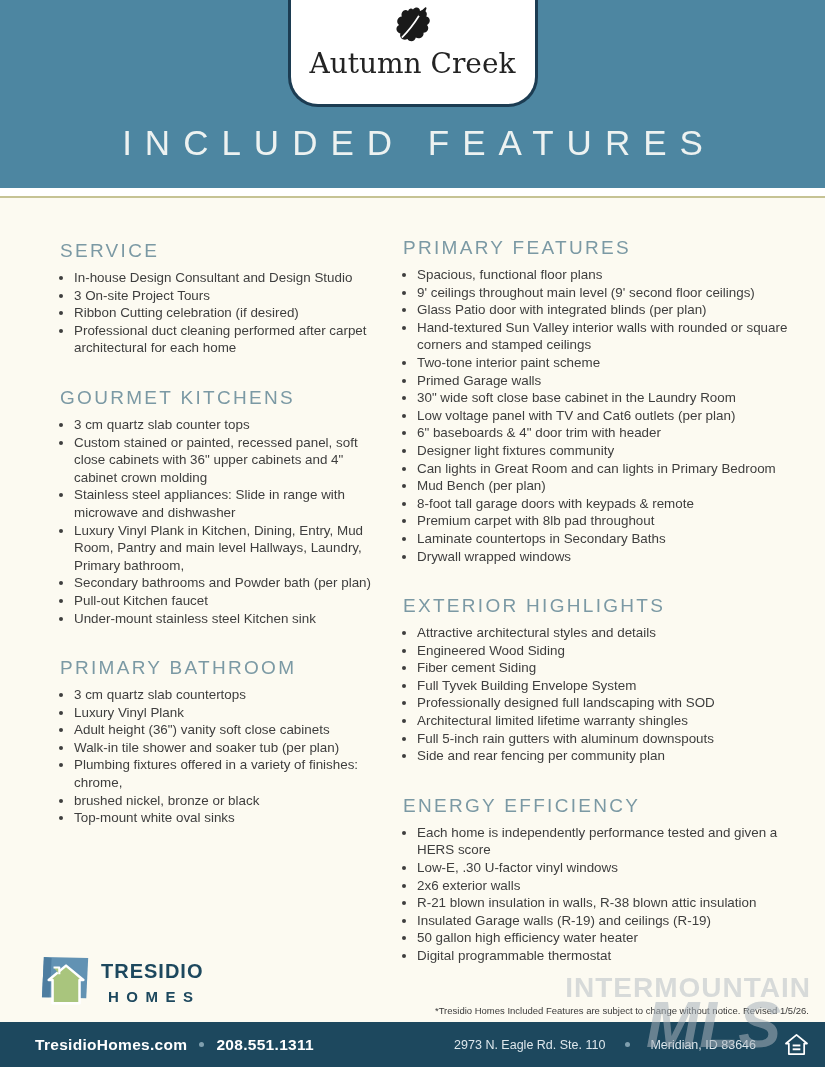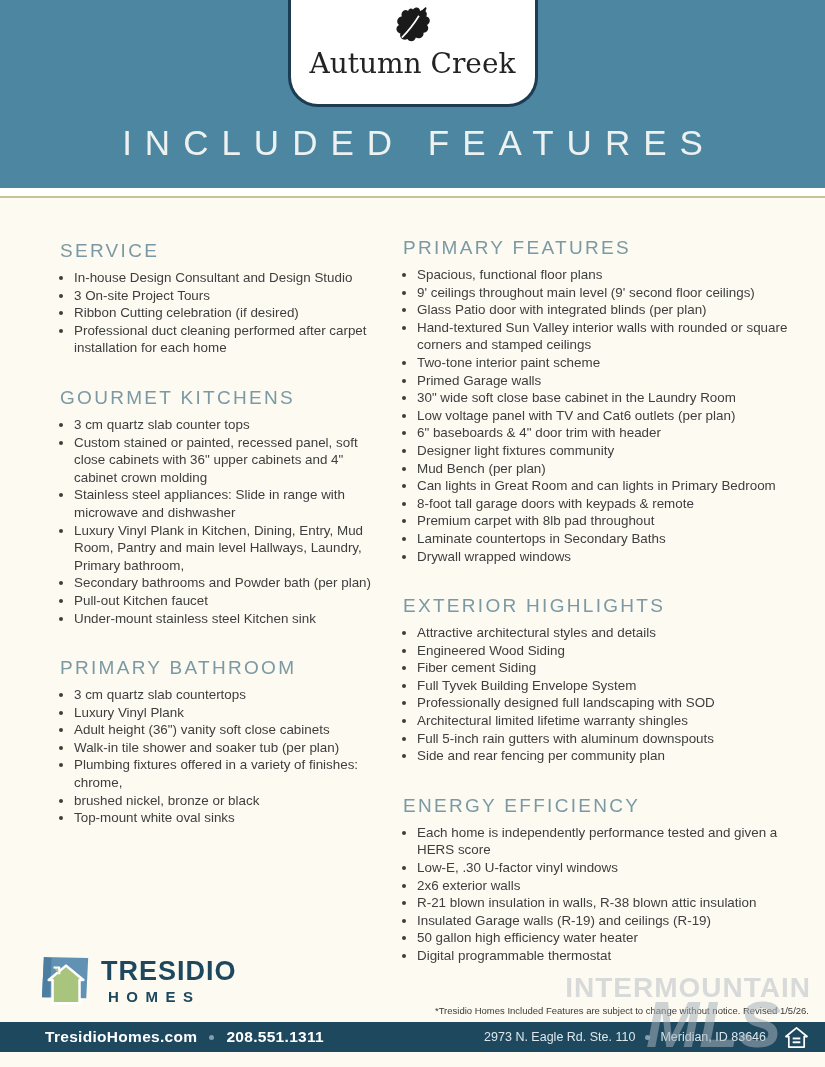--- a/index.html
+++ b/index.html
@@ -36,41 +36,41 @@
   .bullets { list-style:none; margin:0; padding:0; font-size:13.4px; color:var(--text,#3e3e3e); }
   .bullets li { position:relative; padding-left:19px; line-height:17.6px; }
   .bullets li::before {
     content:""; position:absolute; left:4px; top:7px;
     width:4px; height:4px; border-radius:50%; background:var(--text,#3e3e3e);
   }
   
   .logo-block { position:absolute; left:40px; top:955px; display:flex; align-items:flex-start; }
   .logo-icon { width:54px; height:52px; }
   .logo-text { margin-left:7px; }
-  .logo-name { font-size:27px; font-weight:bold; color:var(--footer,#1d485e); letter-spacing:1px; line-height:32px; }
+  .logo-name { font-size:20px; font-weight:bold; color:var(--footer,#1d485e); letter-spacing:1px; line-height:32px; }
   .logo-sub  { font-size:15px; font-weight:bold; color:var(--footer,#1d485e); letter-spacing:7.5px; text-indent:7px; text-align:left; line-height:19px; }
   
   .disclaimer { position:absolute; right:16px; top:1005px; font-size:9.5px; color:#3a3a3a; z-index:4; }
   .watermark-1 {
     position:absolute; right:14px; top:972px; font-size:28px; font-weight:bold;
     letter-spacing:1px; color:rgba(170,180,188,0.45); z-index:3;
   }
   .watermark-2 {
     position:absolute; right:44px; top:988px; font-size:64px; font-weight:bold; font-style:italic;
     color:rgba(165,176,185,0.55); z-index:6;
   }
   
   .footer {
-    position:absolute; left:0; right:0; top:1022px; height:30px; z-index:5;
+    position:absolute; left:0; right:0; top:1022px; height:45px; z-index:5;
     background:var(--footer,#1d485e); color:#fff;
     display:flex; align-items:center; justify-content:space-between;
-    padding:0 16px 0 45px; box-sizing:border-box;text-align:right;
+    padding:0 16px 0 35px; box-sizing:border-box;text-align:right;
   }
   .footer-left  { display:flex; align-items:center; gap:12px; font-weight:bold; font-size:15.5px; letter-spacing:0.3px; }
-  .footer-right { display:flex; align-items:center; gap:10px; font-size:12.5px; color:#dde7ec; }
+  .footer-right { display:flex; align-items:center; gap:20px; font-size:12.5px; color:#dde7ec; }
   .dot-sep { width:5px; height:5px; border-radius:50%; background:#7f9fae; display:inline-block; flex:0 0 auto; }
   .eho { margin-left:8px; display:flex; align-items:center; }
 </style>
 </head>
 <body>
 
 <div class="page">
 
   <div class="banner">
     <div class="brand-card">
@@ -86,21 +86,21 @@
   <div class="white-gap"></div>
   <div class="divider"></div>
 
   <div class="col col-left">
       <section class="feature-section">
         <h2 class="sec-heading">SERVICE</h2>
         <ul class="bullets">
           <li>In-house Design Consultant and Design Studio</li>
           <li>3 On-site Project Tours</li>
           <li>Ribbon Cutting celebration (if desired)</li>
-          <li>Professional duct cleaning performed after carpet installation for each home</li>
+          <li>Professional duct cleaning performed after carpet architectural for each home</li>
         </ul>
       </section>
       <section class="feature-section">
         <h2 class="sec-heading">GOURMET KITCHENS</h2>
         <ul class="bullets">
           <li>3 cm quartz slab counter tops</li>
           <li>Custom stained or painted, recessed panel, soft close cabinets with 36" upper cabinets and 4" cabinet crown molding</li>
           <li>Stainless steel appliances: Slide in range with microwave and dishwasher</li>
           <li>Luxury Vinyl Plank in Kitchen, Dining, Entry, Mud Room, Pantry and main level Hallways, Laundry, Primary bathroom,</li>
           <li>Secondary bathrooms and Powder bath (per plan)</li>
@@ -128,22 +128,22 @@
           <li>Spacious, functional floor plans</li>
           <li>9' ceilings throughout main level (9' second floor ceilings)</li>
           <li>Glass Patio door with integrated blinds (per plan)</li>
           <li>Hand-textured Sun Valley interior walls with rounded or square corners and stamped ceilings</li>
           <li>Two-tone interior paint scheme</li>
           <li>Primed Garage walls</li>
           <li>30" wide soft close base cabinet in the Laundry Room</li>
           <li>Low voltage panel with TV and Cat6 outlets (per plan)</li>
           <li>6" baseboards &amp; 4" door trim with header</li>
           <li>Designer light fixtures community</li>
+          <li>Can lights in Great Room and can lights in Primary Bedroom</li>
           <li>Mud Bench (per plan)</li>
-          <li>Can lights in Great Room and can lights in Primary Bedroom</li>
           <li>8-foot tall garage doors with keypads &amp; remote</li>
           <li>Premium carpet with 8lb pad throughout</li>
           <li>Laminate countertops in Secondary Baths</li>
           <li>Drywall wrapped windows</li>
         </ul>
       </section>
       <section class="feature-section">
         <h2 class="sec-heading">EXTERIOR HIGHLIGHTS</h2>
         <ul class="bullets">
           <li>Attractive architectural styles and details</li>

